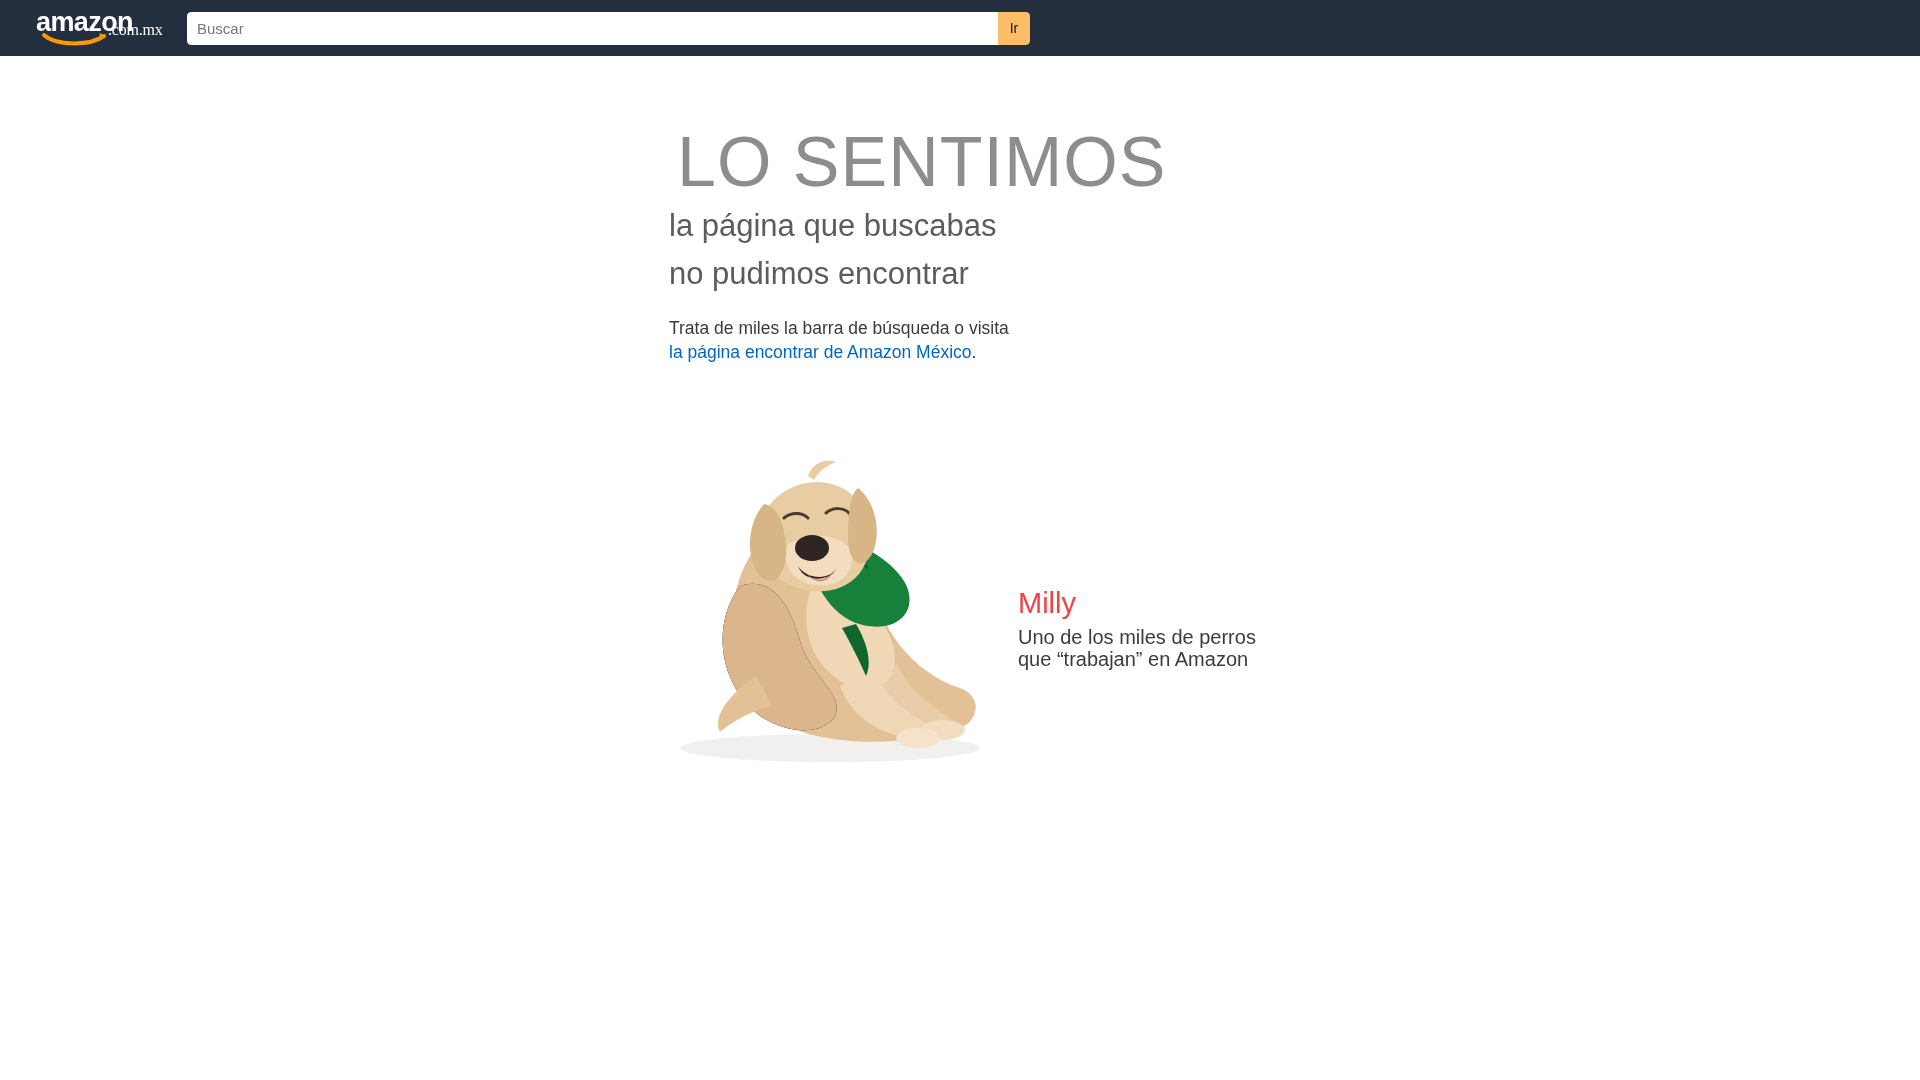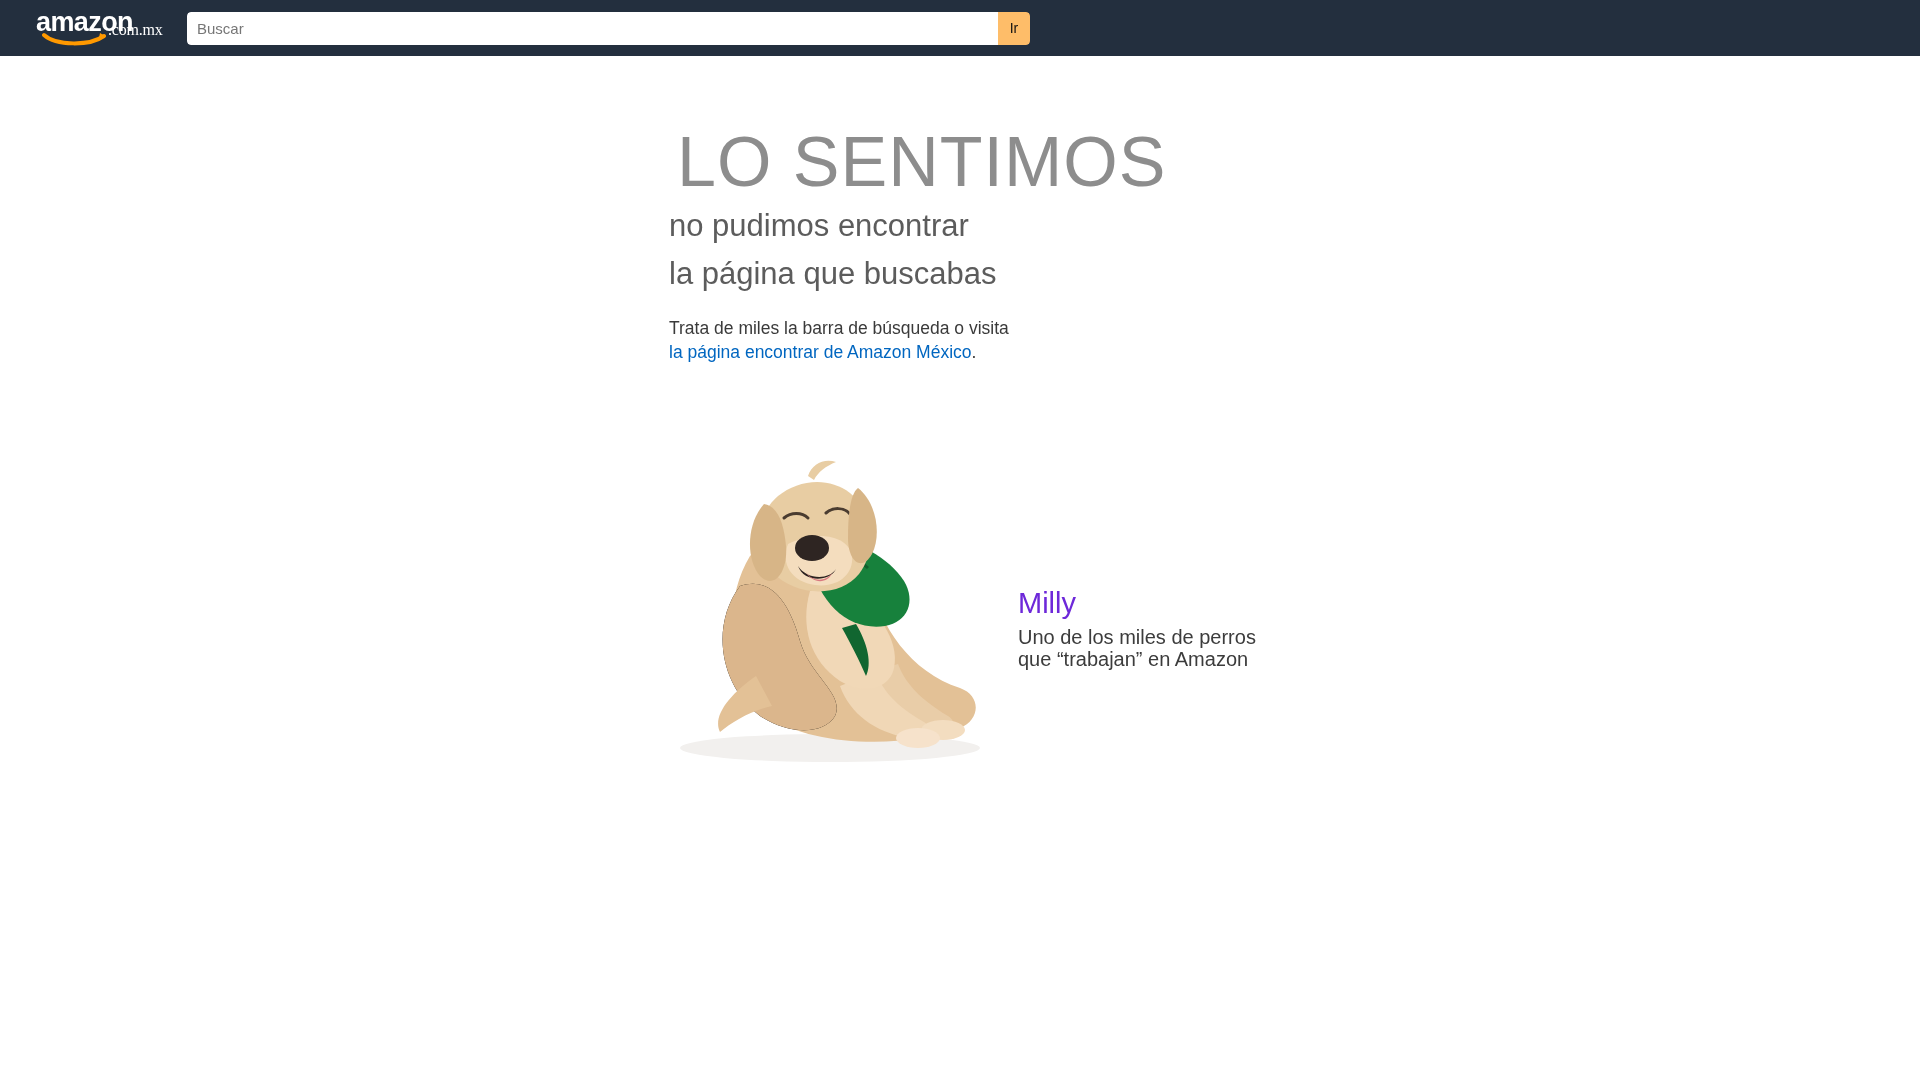--- a/index.html
+++ b/index.html
@@ -156,21 +156,21 @@
 
   .dog-caption {
     position: absolute;
     left: 1018px;
     top: 530px;
     width: 300px;
   }
   .dog-name {
     font-size: 29px;
     font-weight: 300;
-    color: #6d28d9;
+    color: #ef4444;
     line-height: 34px;
     margin: 0;
   }
   .dog-desc {
     font-size: 20px;
     color: #3c3c3c;
     line-height: 22px;
     margin: 6px 0 0 0;
   }
 </style>
@@ -193,22 +193,22 @@
   <div class="search-wrap">
     <input class="search-input" type="text" placeholder="Buscar" style="">
     <button class="search-btn">Ir</button>
   </div>
 </div>
 
 <div class="content">
 
   <div class="block">
     <h1 class="sorry-title">LO SENTIMOS</h1>
+    <div class="sorry-sub">la página que buscabas</div>
     <div class="sorry-sub">no pudimos encontrar</div>
-    <div class="sorry-sub">la página que buscabas</div>
 
     <div class="hint">
       <span>Trata de miles la barra de búsqueda o visita</span><br>
       <a href="#">la página encontrar de Amazon México</a><span class="period">.</span>
     </div>
   </div>
 
   <div class="dog-area">
     <svg class="dog-svg" width="330" height="400" viewBox="0 0 330 400">
 

